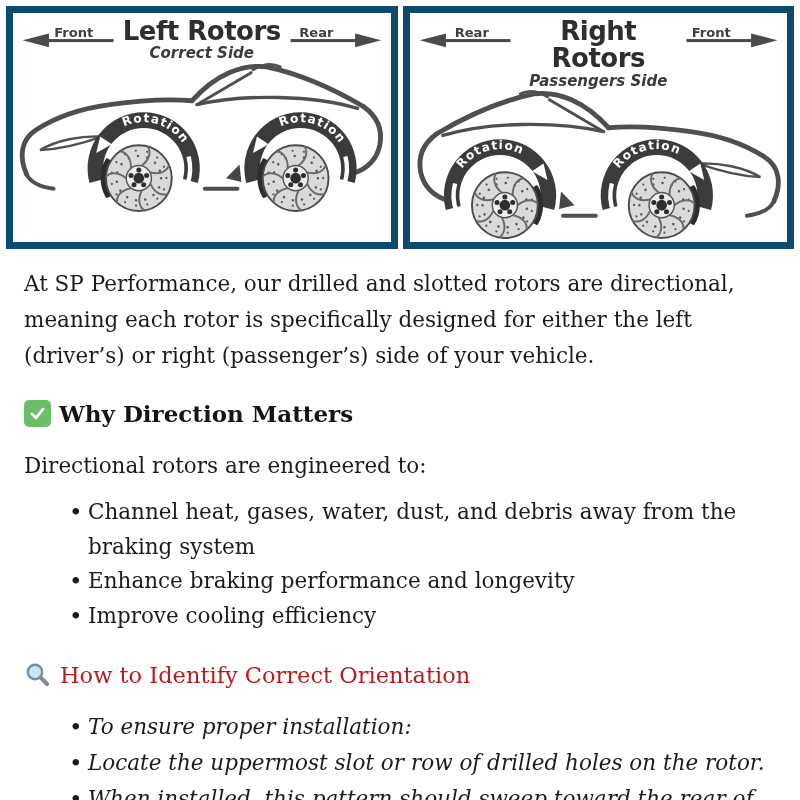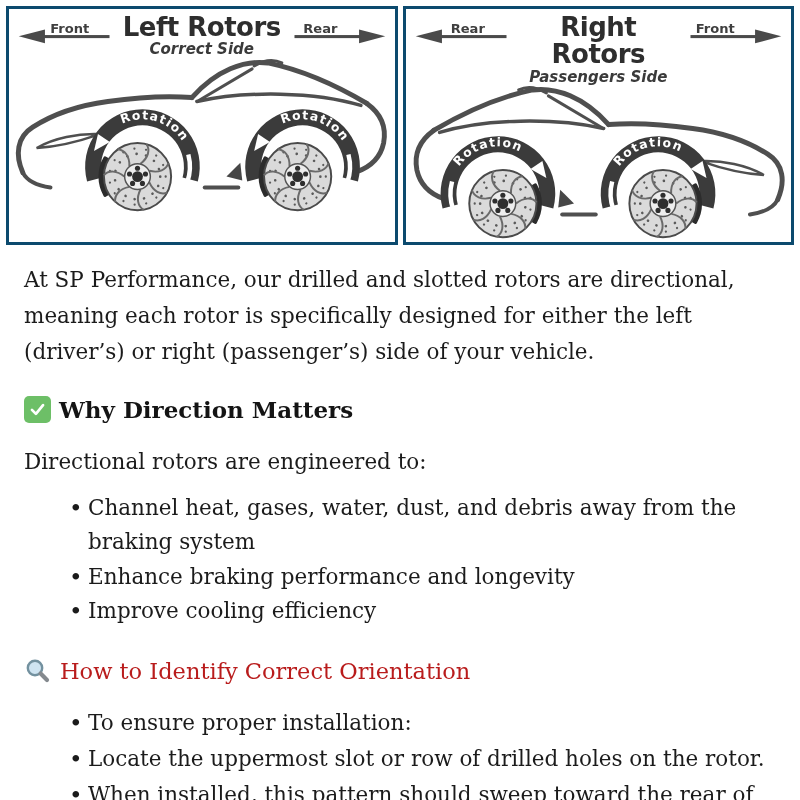--- a/index.html
+++ b/index.html
@@ -1,40 +1,40 @@
 <!DOCTYPE html>
 <html><head>
 <meta charset="utf-8">
 <style>
   html,body{margin:0;padding:0;background:#fff;}
   body{width:800px;font-family:"DejaVu Serif", serif;color:#1b1b1b;}
 
   
   .panels{display:flex;gap:5px;padding:6px 6px 0 6px;}
-  .panel{flex:1;border:3px solid #0c4a6e;background:#fff;min-width:0;}
+  .panel{flex:1;border:7px solid #0c4a6e;background:#fff;min-width:0;}
   .panel-header{display:flex;justify-content:space-between;align-items:flex-start;
     padding:5px 8px 0 8px;font-family:"DejaVu Sans", sans-serif;}
   .panel-titleblock{text-align:center;flex:1;line-height:1.05;}
   .panel-title{font-size:26px;font-weight:700;color:#2e2e2e;letter-spacing:-0.5px;text-align:center;}
   .panel-subtitle{font-size:15px;font-weight:700;font-style:italic;color:#3a3a3a;margin-top:1px;}
   .arrow-label{flex:0 0 auto;margin-top:3px;}
   .car-svg{display:block;width:100%;height:auto;}
   .rot{font:700 12.5px "DejaVu Sans", sans-serif;fill:#ffffff;letter-spacing:1.2px;}
 
   
   .article{padding:0 24px;}
   .intro{font-size:21.5px;line-height:36px;max-width:712px;margin:17px 0 0 0;}
   .h-row{display:flex;align-items:center;gap:8px;margin:26px 0 0 0;}
   .h-bold{font-size:23px;font-weight:700;color:#141414;}
   .h-reg{font-size:22.5px;font-weight:400;color:#b91c1c;}
   .lead{font-size:21.5px;line-height:30px;margin:24px 0 0 0;}
   ul.blist{list-style:none;margin:14px 0 0 0;padding:0 0 0 64px;max-width:712px;}
   ul.blist li{position:relative;font-size:21.5px;line-height:34.5px;}
   ul.blist li::before{content:"•";position:absolute;left:-19px;top:0;font-size:23px;}
-  ul.blist2 li{line-height:36px;}
+  ul.blist2 li{line-height:36px;font-style:italic;}
   .check-badge{width:27px;height:27px;border-radius:5px;background:#6dbf67;
     display:inline-flex;align-items:center;justify-content:center;flex:0 0 auto;}
   .mag-icon{width:28px;height:28px;flex:0 0 auto;}
 </style>
 </head>
 <body>
 
 <div class="panels">
 
   <div class="panel">

